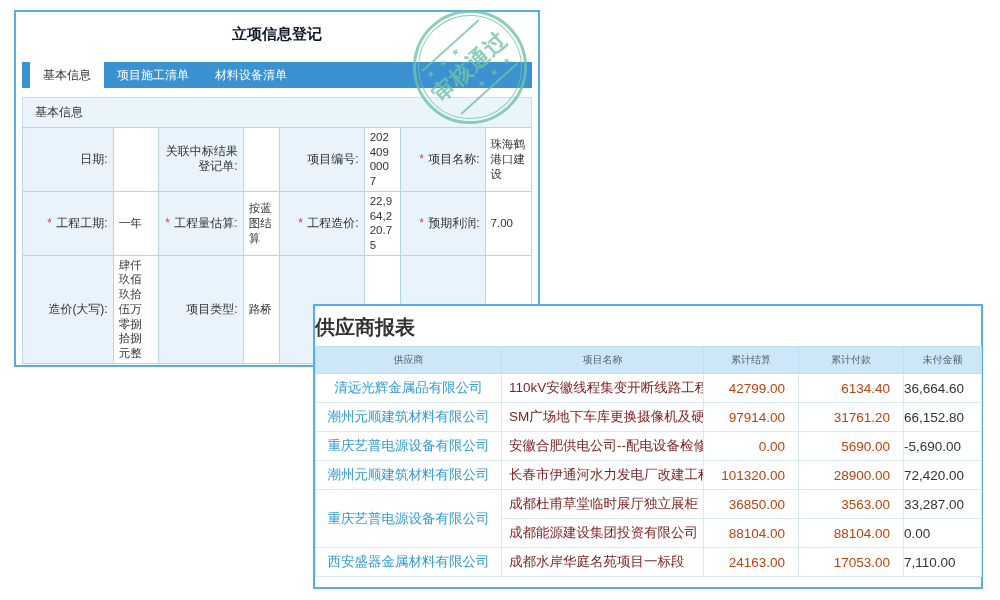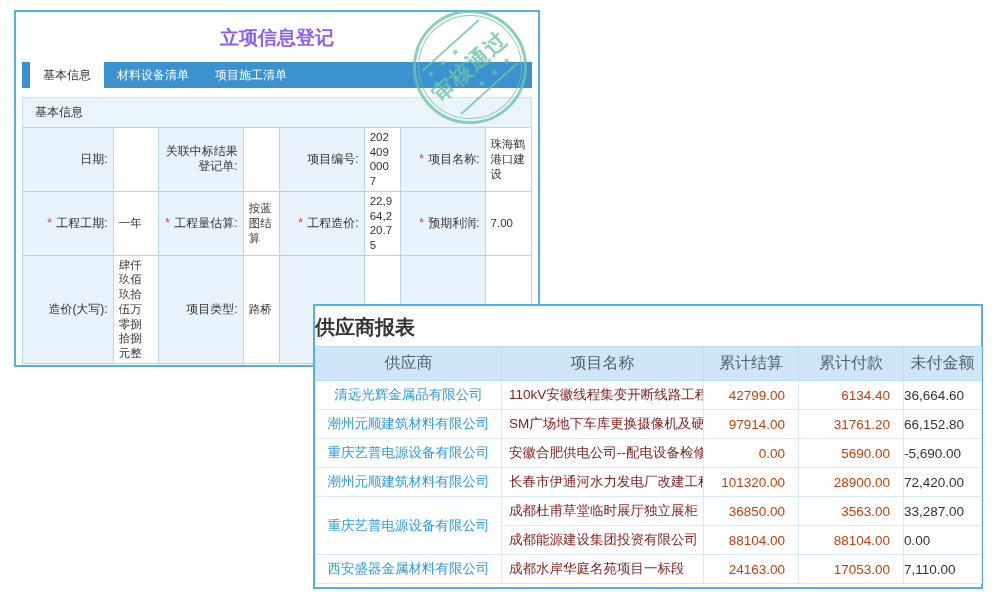--- a/index.html
+++ b/index.html
@@ -11,21 +11,21 @@
     color: #333;
     overflow: hidden;
   }
   .panel {
     position: absolute;
     background: #fff;
     border: 2px solid #54b0e2;
   }
   
   #reg-panel { left: 14px; top: 10px; width: 526px; height: 357px; padding: 6px; overflow: hidden; z-index: 1; }
-  .reg-title { text-align: center; font-size: 19px; font-weight: bold; color: #8b5cf6; padding: 7px 0 11px; }
+  .reg-title { text-align: center; font-size: 15px; font-weight: bold; color: #0f172a; padding: 7px 0 18px; }
   .tabbar { display: flex; background: #3b92d0; height: 26px; align-items: stretch; padding-left: 8px; }
   .tab { color: #fff; font-size: 12px; padding: 0 13px; display: flex; align-items: center; cursor: pointer; white-space: nowrap; }
   .tab.active { background: #fff; color: #333; }
   .section-hd {
     margin-top: 9px; background: #e9f4fb; border: 1px solid #c6e1f2; border-bottom: none;
     padding: 6px 12px; font-size: 12px; color: #333;
   }
   table.form { border-collapse: collapse; table-layout: fixed; width: 100%; }
   table.form td {
     border: 1px solid #b3d8ee; font-size: 12px; color: #333;
@@ -55,41 +55,41 @@
   .chord.bottom { bottom: 24px; }
   .stars { font-size: 9px; color: #6fc3a8; letter-spacing: 3px; line-height: 1; }
   .stars.s1 { align-self: flex-start; margin-left: 16px; margin-bottom: 1px; }
   .stars.s2 { align-self: flex-end; margin-right: 16px; margin-top: 1px; }
   .stamp-text { font-size: 22px; font-weight: bold; color: #6fc3a8; letter-spacing: 1px; white-space: nowrap; }
   
   #sup-panel { left: 313px; top: 304px; width: 670px; height: 285px; z-index: 5; }
   .sup-title { height: 40px; line-height: 42px; text-align: left; font-size: 20px; font-weight: bold; color: #333; }
   table.sup { border-collapse: collapse; table-layout: fixed; width: 100%; font-size: 13.5px; }
   table.sup th {
-    background: #cde7f8; color: #51626f; font-weight: normal; font-size: 16px;
-    height: 34px; border: 1px solid #bedef2; text-align: center; overflow: hidden; white-space: nowrap;
+    background: #cde7f8; color: #51626f; font-weight: normal; font-size: 10px;
+    height: 27px; border: 1px solid #bedef2; text-align: center; overflow: hidden; white-space: nowrap;
   }
   table.sup td {
     height: 29px; border: 1px solid #d9eaf6; background: #fff;
     overflow: hidden; white-space: nowrap; vertical-align: middle;
   }
   td.c-supplier { text-align: center; color: #2f9bdb; }
   td.c-project  { text-align: left; padding-left: 7px; color: #7f1d1d; }
   td.c-settled, td.c-paid { text-align: right; padding-right: 13px; color: #c2410c; }
   td.c-unpaid  { color: #333; }
 </style>
 </head>
 <body>
 
 <div class="panel" id="reg-panel">
   <div class="reg-title">立项信息登记</div>
   <div class="tabbar">
       <div class="tab active">基本信息</div>
+      <div class="tab">项目施工清单</div>
       <div class="tab">材料设备清单</div>
-      <div class="tab">项目施工清单</div>
     </div>
   <div class="section-hd">基本信息</div>
   <table class="form">
     <colgroup>
       <col style="width:90px">
         <col style="width:45px">
       <col style="width:84px">
         <col style="width:36px">
       <col style="width:84px">
         <col style="width:36px">

